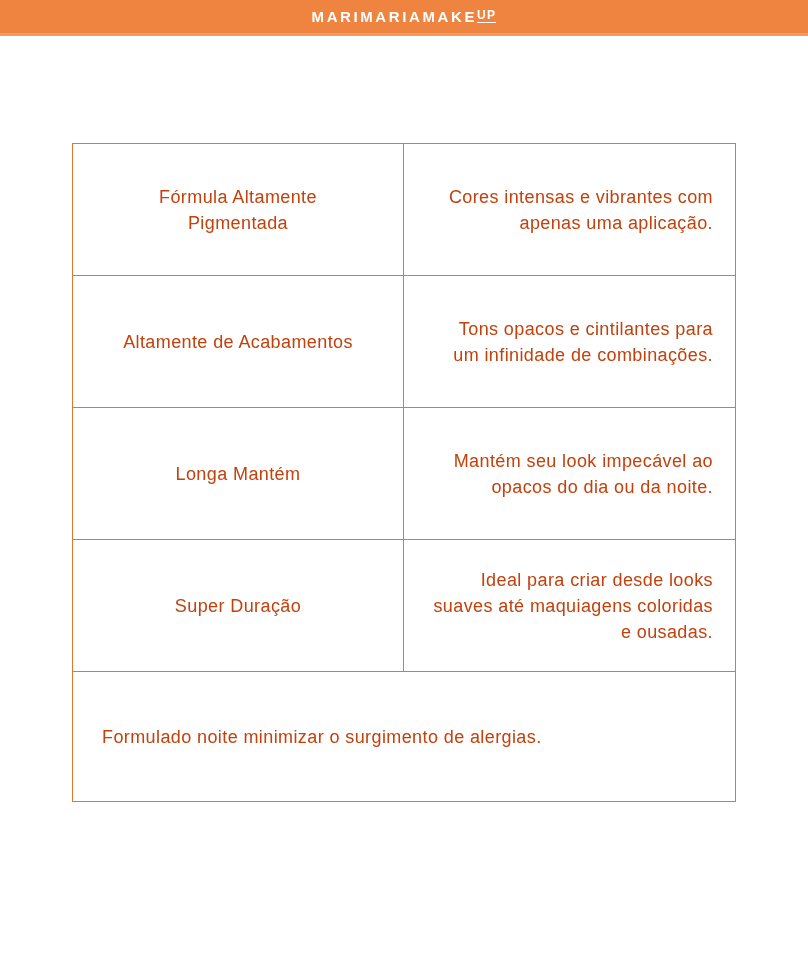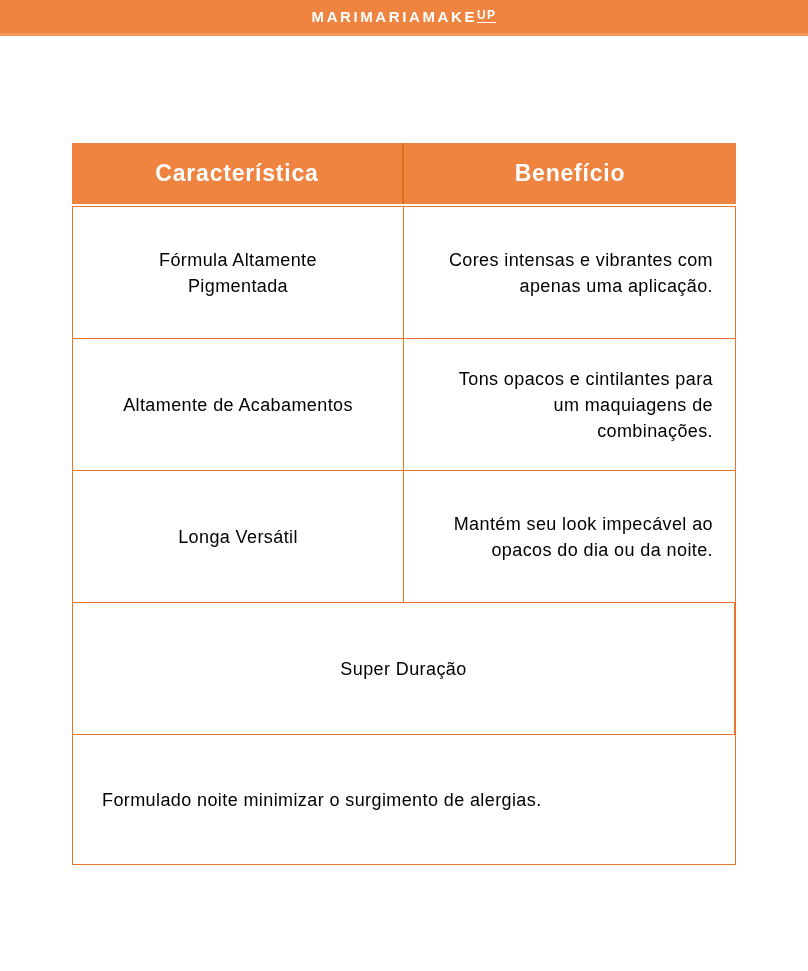--- a/index.html
+++ b/index.html
@@ -80,21 +80,21 @@
     height: 132px;
     border-bottom: 1px solid #E8752B;
     box-sizing: border-box;
   }
   .trow:last-child {
     border-bottom: none;
     height: 129px;
   }
   .td {
     box-sizing: border-box;
-    color: #000000;
+    color: #c2410c;
     font-size: 18px;
     line-height: 26px;
     letter-spacing: 0.4px;
     display: flex;
     align-items: center;
   }
   .td.feature {
     flex: 1 1 50%;
     justify-content: center;
     text-align: center;
@@ -115,44 +115,41 @@
 
   <div class="topbar">
     <div class="logo">
       <span>MARIMARIAMAKE</span>
         <span class="sup">UP</span>
     </div>
   </div>
 
   <div class="table-wrap">
 
-    <div class="thead">
-      <div class="th first">Característica</div>
-      <div class="th">Benefício</div>
-    </div>
 
     <div class="tbody">
 
       <div class="trow">
         <div class="td feature">Fórmula Altamente Pigmentada</div>
         <div class="td benefit">Cores intensas e vibrantes com apenas uma aplicação.</div>
       </div>
 
       <div class="trow">
         <div class="td feature">Altamente de Acabamentos</div>
-        <div class="td benefit">Tons opacos e cintilantes para um maquiagens de combinações.</div>
+        <div class="td benefit">Tons opacos e cintilantes para um infinidade de combinações.</div>
       </div>
 
       <div class="trow">
-        <div class="td feature">Longa Versátil</div>
+        <div class="td feature">Longa Mantém</div>
         <div class="td benefit">Mantém seu look impecável ao opacos do dia ou da noite.</div>
       </div>
 
       <div class="trow">
         <div class="td feature">Super Duração</div>
+        <div class="td benefit">Ideal para criar desde looks suaves até maquiagens coloridas e ousadas.</div>
       </div>
 
       <div class="trow">
         <div class="td benefit">Formulado noite minimizar o surgimento de alergias.</div>
       </div>
 
     </div>
   </div>
 
 </div>

